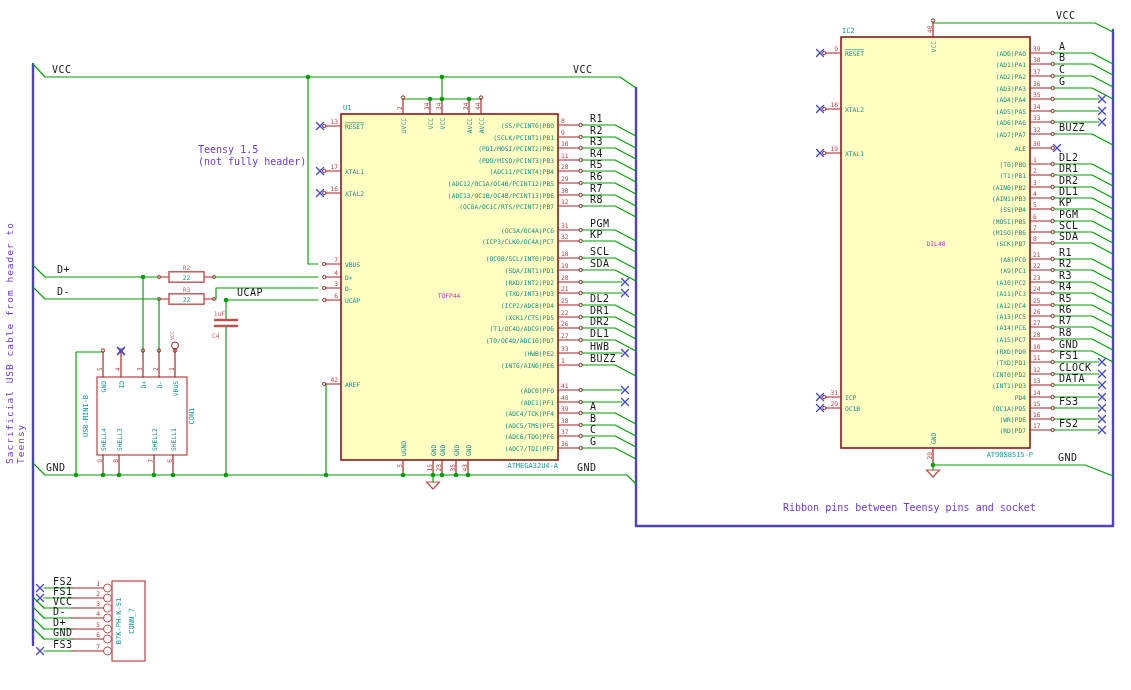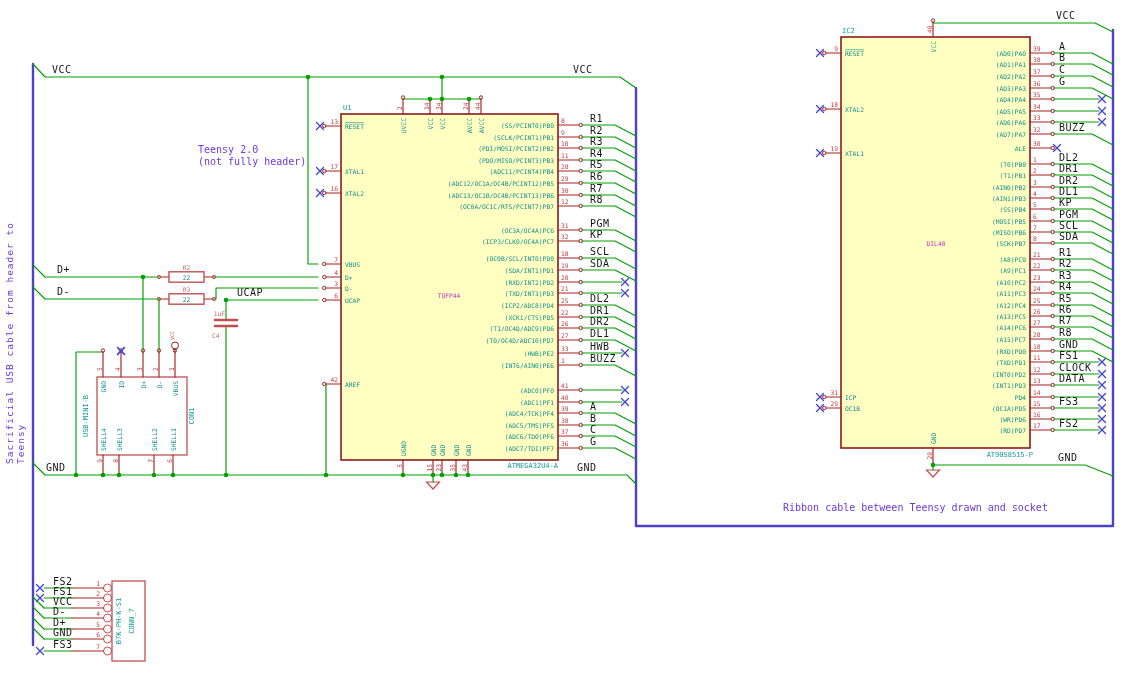--- a/index.html
+++ b/index.html
@@ -668,16 +668,16 @@
       <text x="57" y="295" class="fs10" fill="#161616" text-anchor="start">D-</text>
       <text x="237" y="296" class="fs10" fill="#161616" text-anchor="start">UCAP</text>
       <text x="46" y="471" class="fs10" fill="#161616" text-anchor="start">GND</text>
       <text x="577" y="471" class="fs10" fill="#161616" text-anchor="start">GND</text>
       <text x="1056" y="19" class="fs10" fill="#161616" text-anchor="start">VCC</text>
       <text x="1058" y="461" class="fs10" fill="#161616" text-anchor="start">GND</text>
     </svg>
 
   <div class="note-vert" style="left:4px;top:212px;height:252px;">Sacrificial USB cable from header to Teensy</div>
 
-  <div class="note" style="left:198px;top:144px;"><span>Teensy 2.0</span><br><span>(not fully header)</span></div>
+  <div class="note" style="left:198px;top:144px;"><span>Teensy 1.5</span><br><span>(not fully header)</span></div>
 
-  <div class="note" style="left:783px;top:502px;">Ribbon cable between Teensy drawn and socket</div>
+  <div class="note" style="left:783px;top:502px;">Ribbon pins between Teensy pins and socket</div>
 </div>
 
 </body></html>

